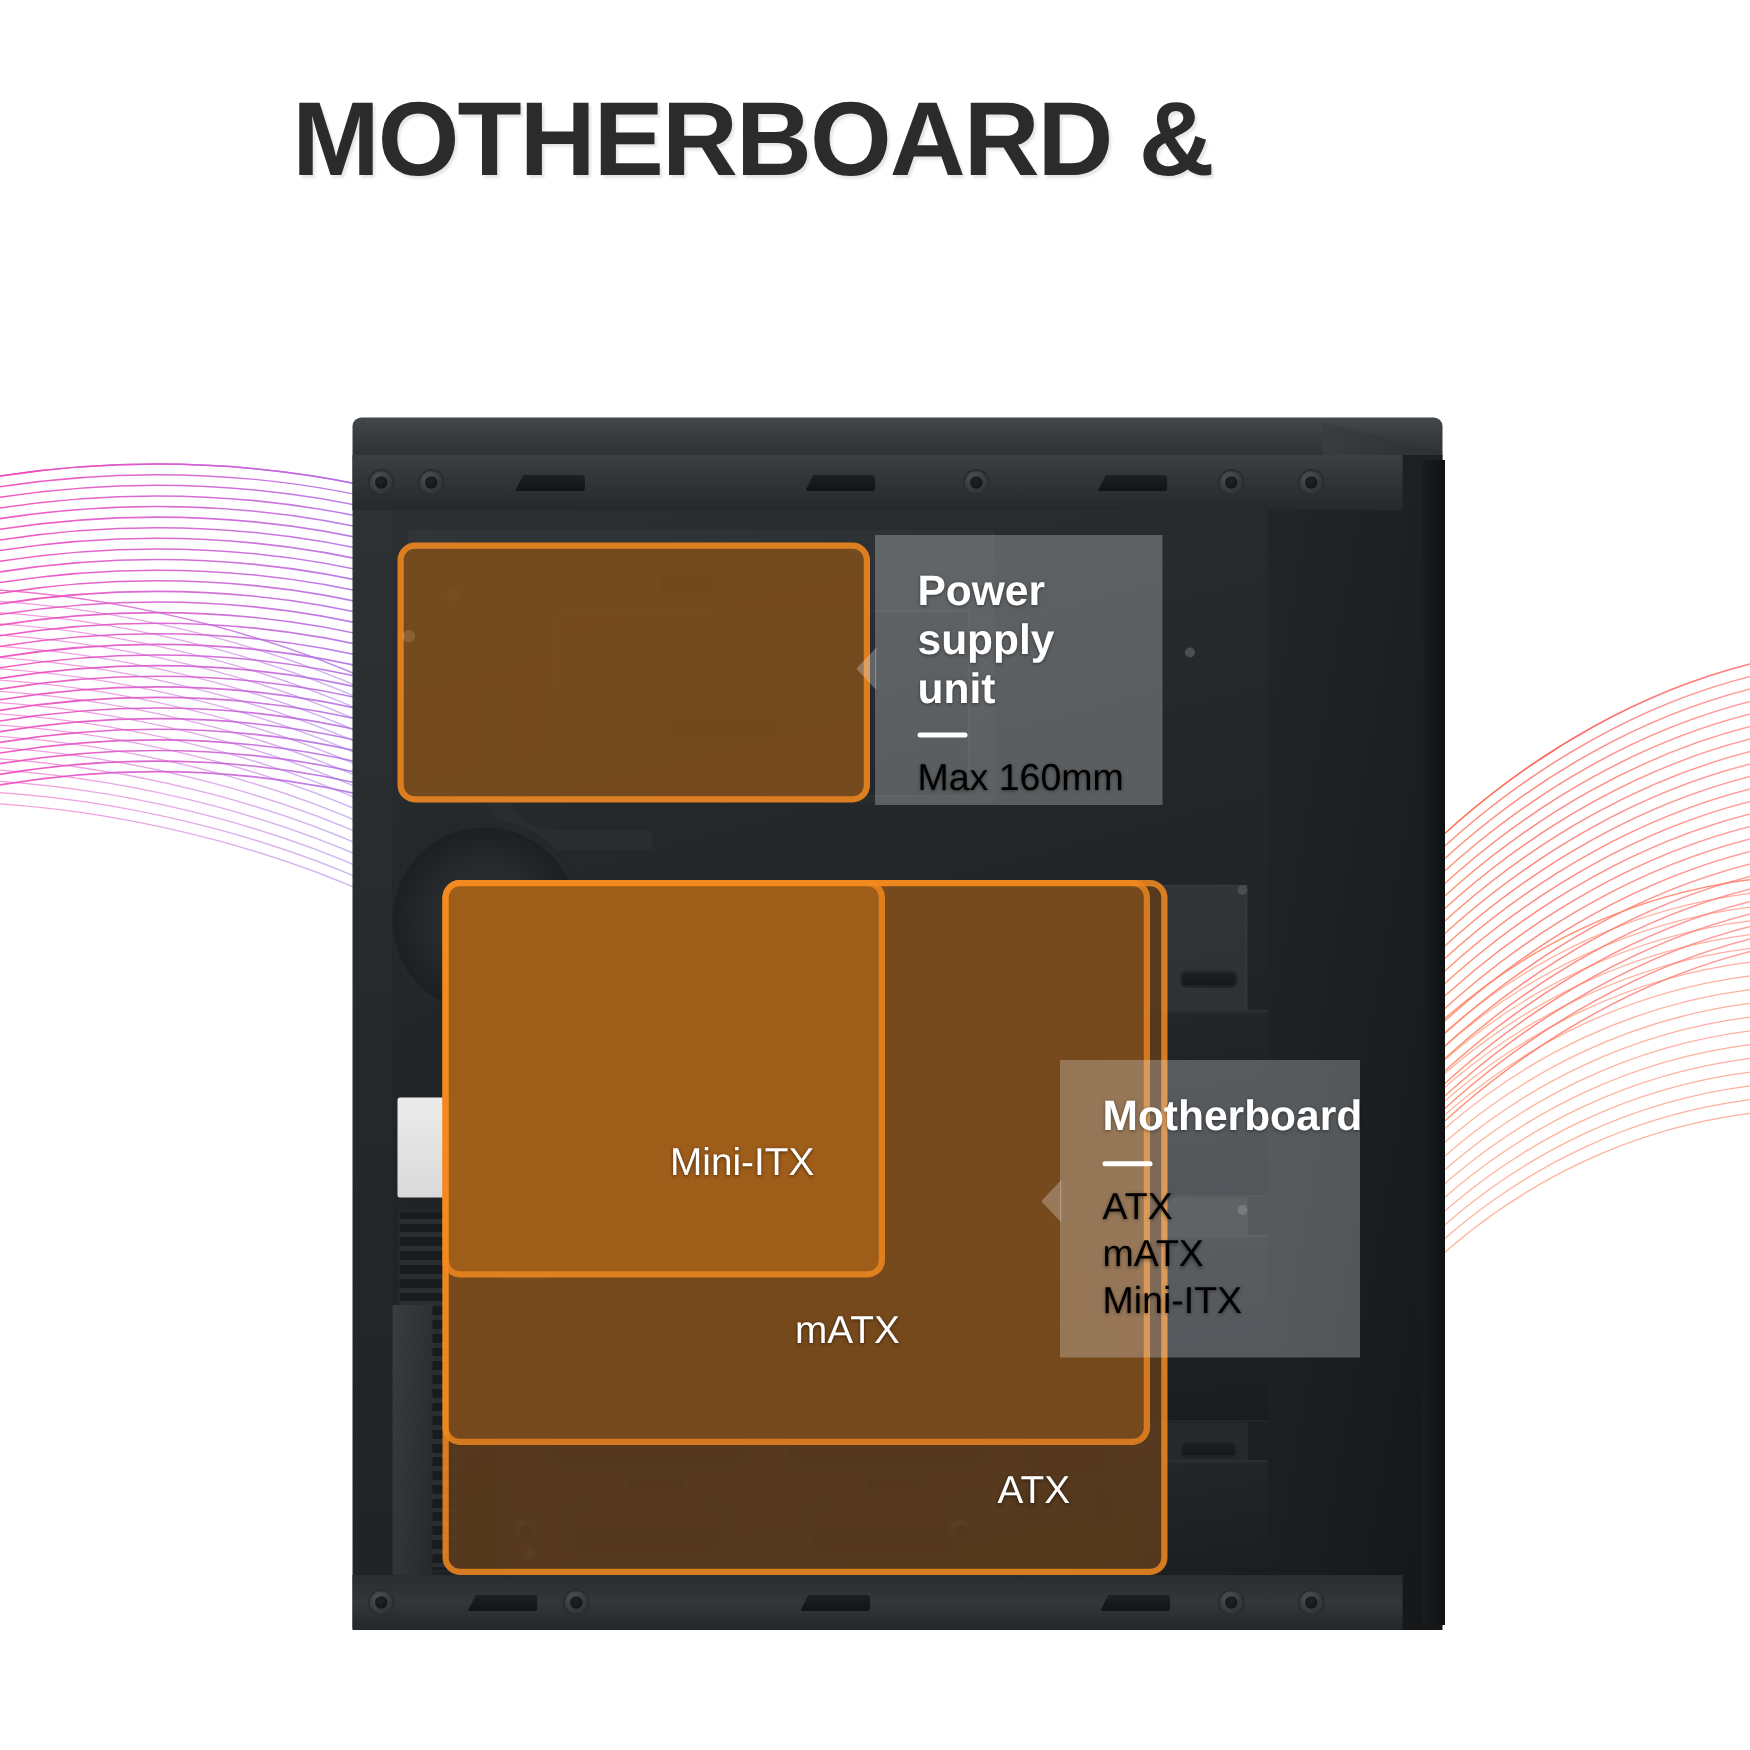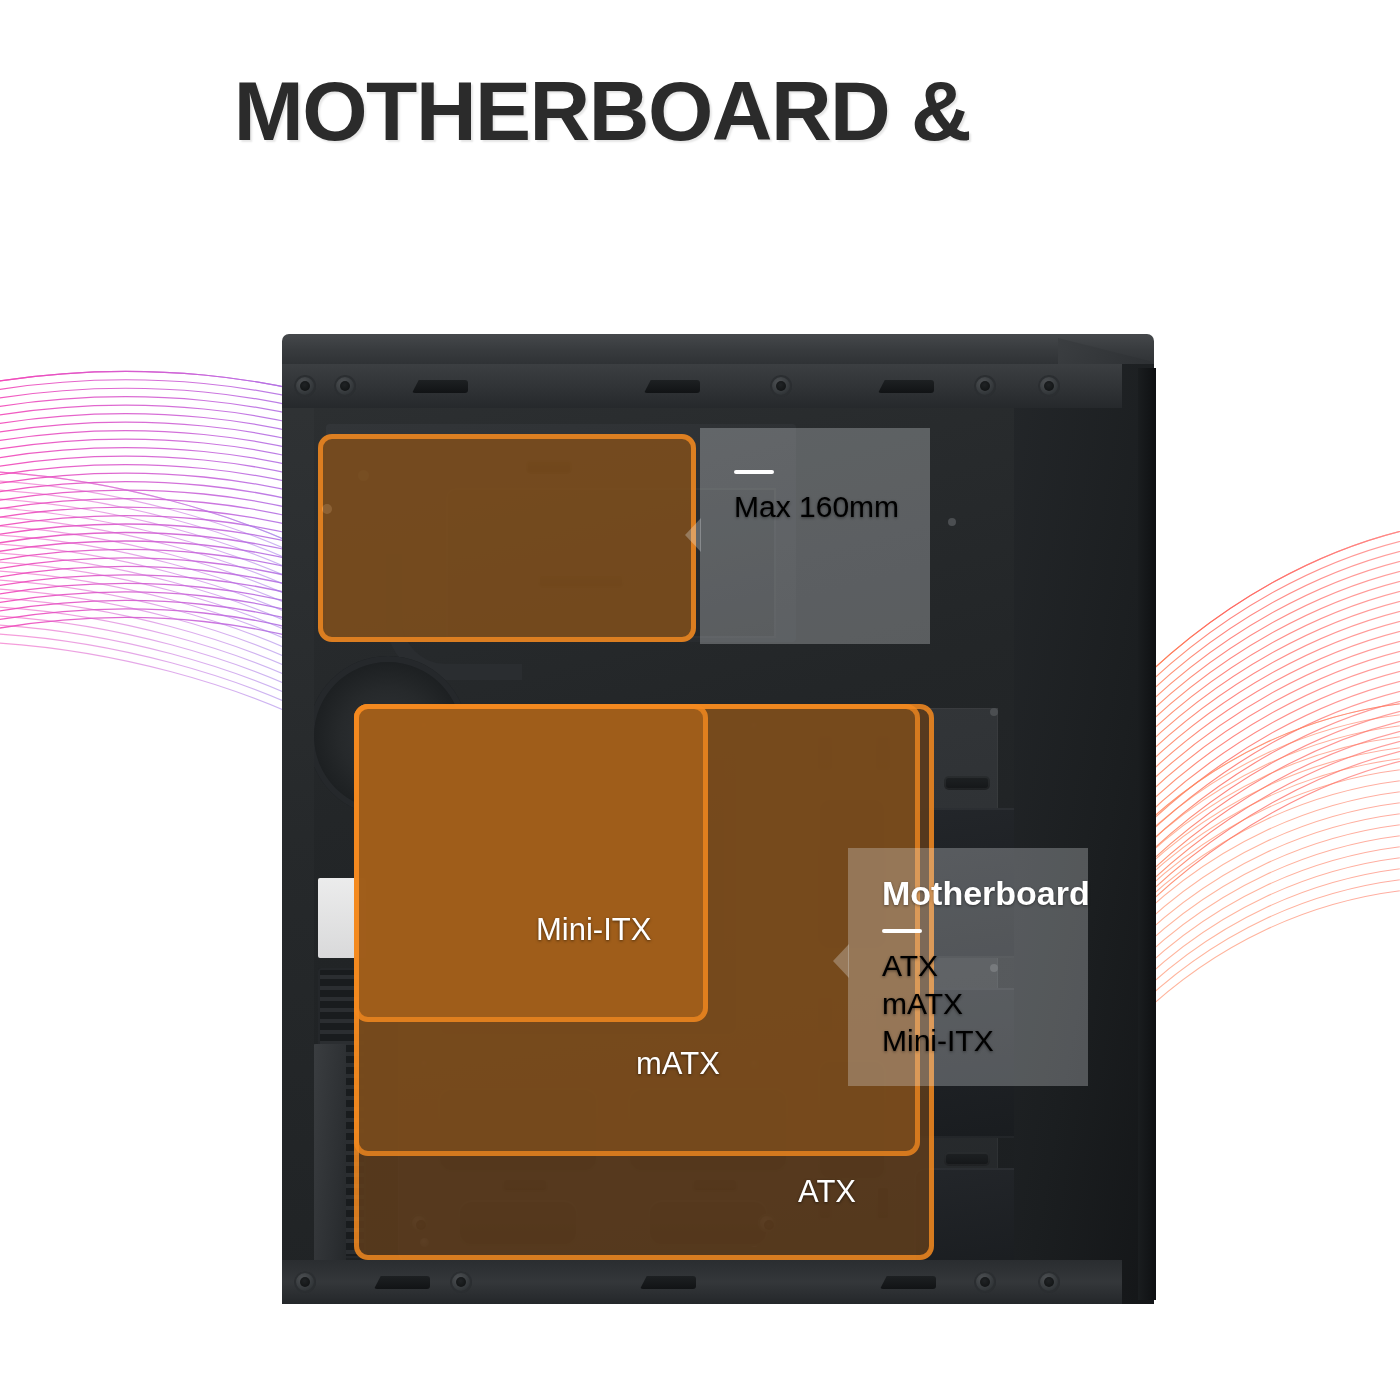--- a/index.html
+++ b/index.html
@@ -608,20 +608,24 @@
   <div class="ov-label" style="left:378px; top:712px;">mATX</div>
 
   <div class="ov" style="left:96px; top:370px; width:354px; height:318px; background:#A8611A; opacity:0.84;">
   </div>
   <div class="ov-label" style="left:278px; top:578px;">Mini-ITX</div>
 
 </div>
 
 <div class="callout" style="left:700px; top:428px; width:230px; height:216px;">
   <div class="pointer" style="top:90px;"></div>
+  <div class="c-title">
+    <span>Power</span><br>
+    <span>supply unit</span>
+  </div>
   <div class="c-rule"></div>
   <div class="c-sub">Max 160mm</div>
 </div>
 
 <div class="callout" style="left:848px; top:848px; width:240px; height:238px;">
   <div class="pointer" style="top:96px;"></div>
   <div class="c-title">Motherboard</div>
   <div class="c-rule"></div>
   <div class="c-sub">
     <span>ATX</span><br>

